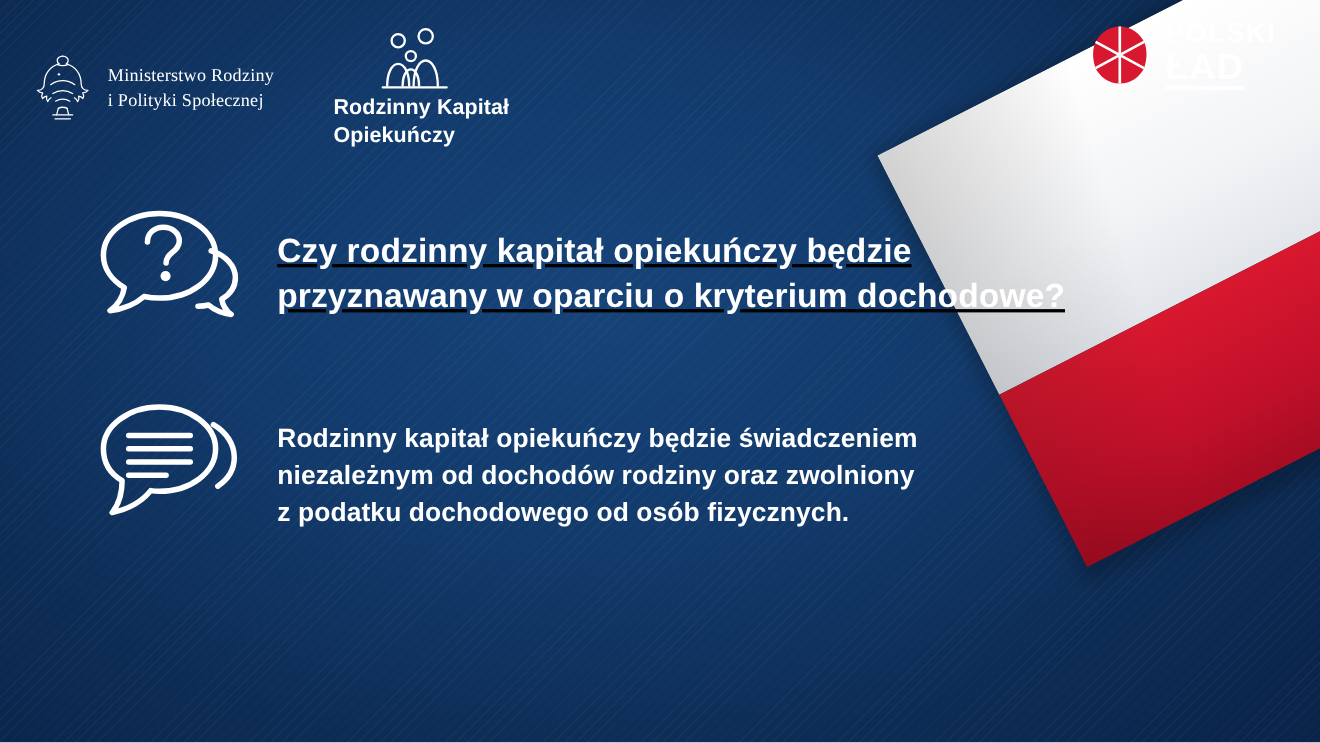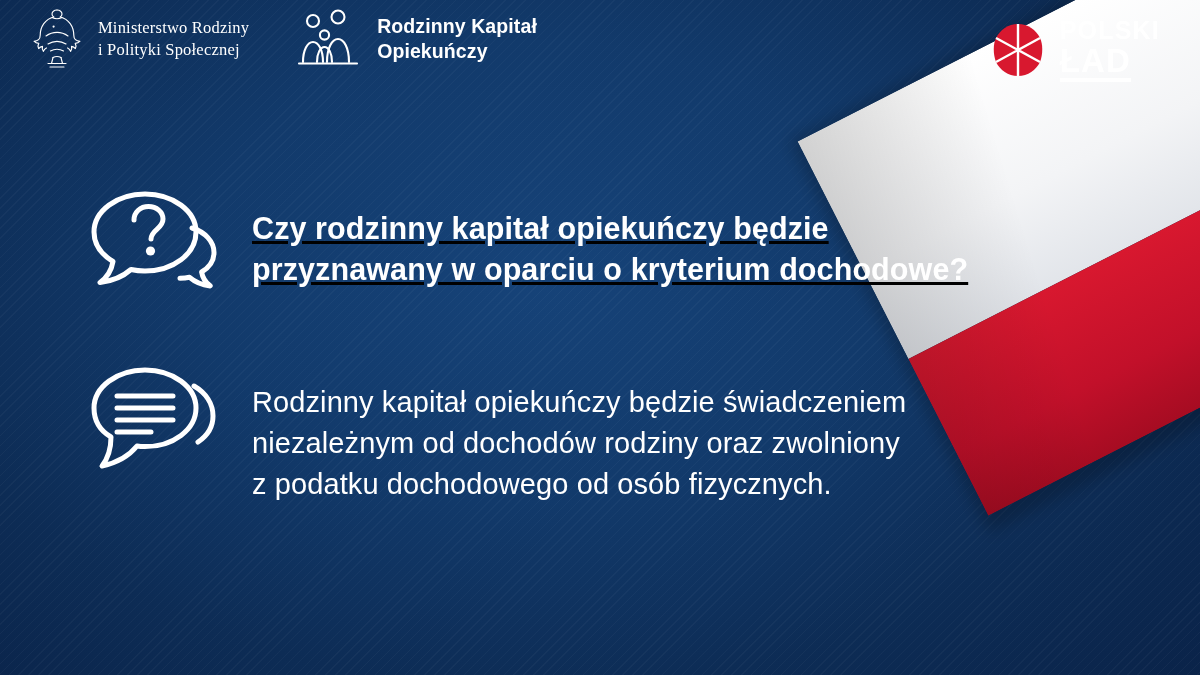--- a/index.html
+++ b/index.html
@@ -52,34 +52,34 @@
     transform:rotate(-27deg);
     transform-origin:top right;
     background:rgba(0,0,0,.22);
     filter:blur(8px);
   }
 
   
   .header {
     position:absolute; top:0; left:0;
     display:flex; align-items:center;
-    padding:6px 0 0 28px;
+    padding:24px 0 0 28px;
     z-index:5;
   }
   .eagle { width:58px; height:66px; }
   .ministry-text {
     margin-left:12px;
     color:#ffffff;
     font-family:"Liberation Serif", serif;
     font-size:16.5px;
     line-height:1.33;
     letter-spacing:.2px;
     white-space:pre-line;
   }
-  .rko { display:flex; align-items:center; margin-left:42px; }
+  .rko { display:flex; align-items:center; margin-left:42px;flex-direction:column; }
   .rko-mark { width:74px; height:62px; }
   .rko-text {
     margin-left:12px;
     color:#ffffff;
     font-weight:bold;
     font-size:19.5px;
     line-height:1.26;
     letter-spacing:.1px;
     white-space:pre-line;
   }
@@ -125,22 +125,22 @@
     font-weight:bold;
     font-size:30.5px;
     line-height:1.35;
     letter-spacing:.1px;
     padding-top:26px;
     max-width:800px;
     white-space:pre-line;
   }
   .a-text {
     color:#ffffff;
-    font-weight:normal;
-    font-size:29px;
+    font-weight:bold;
+    font-size:24px;
     line-height:1.42;
     letter-spacing:.1px;
     padding-top:22px;
     max-width:790px;
     white-space:pre-line;
   }
 </style>
 </head>
 <body>
 

